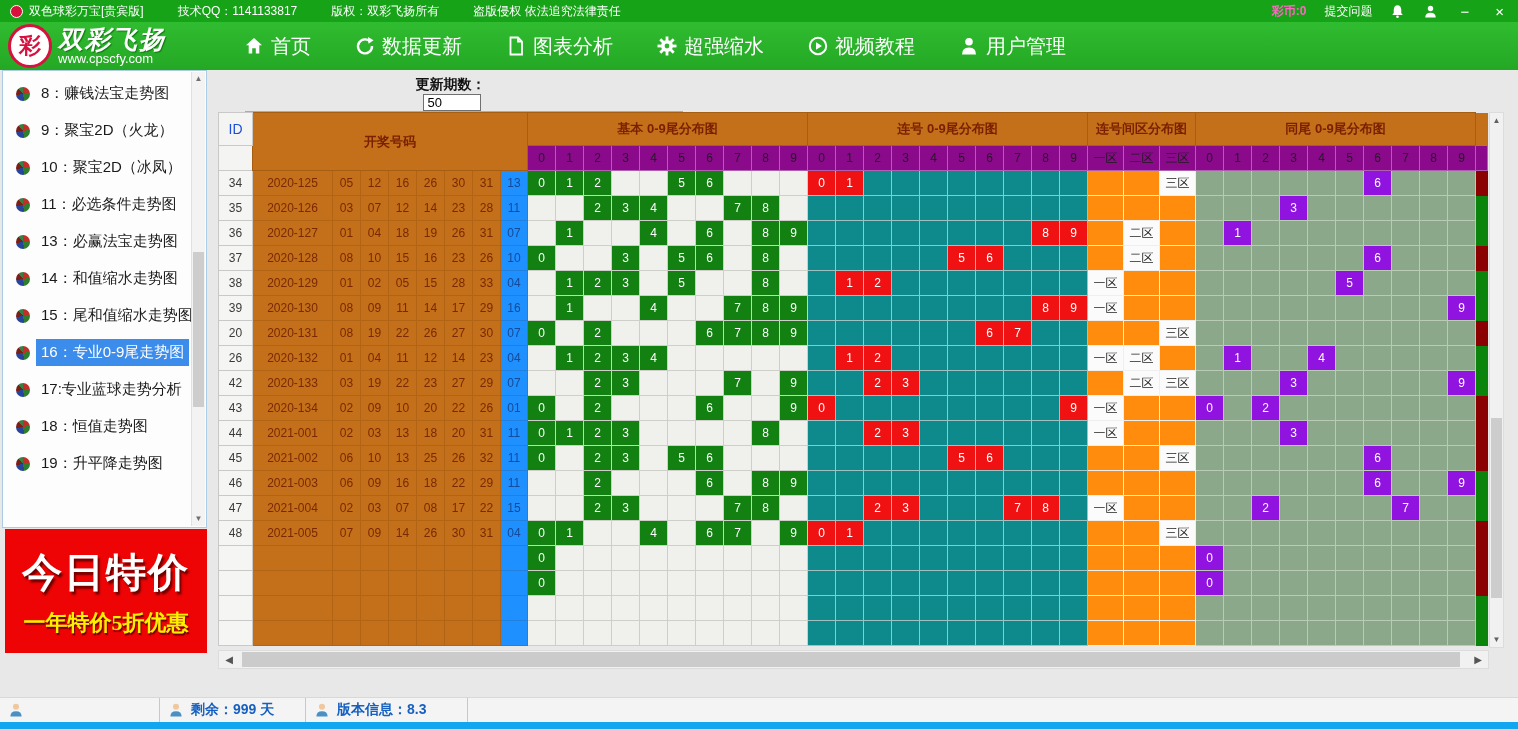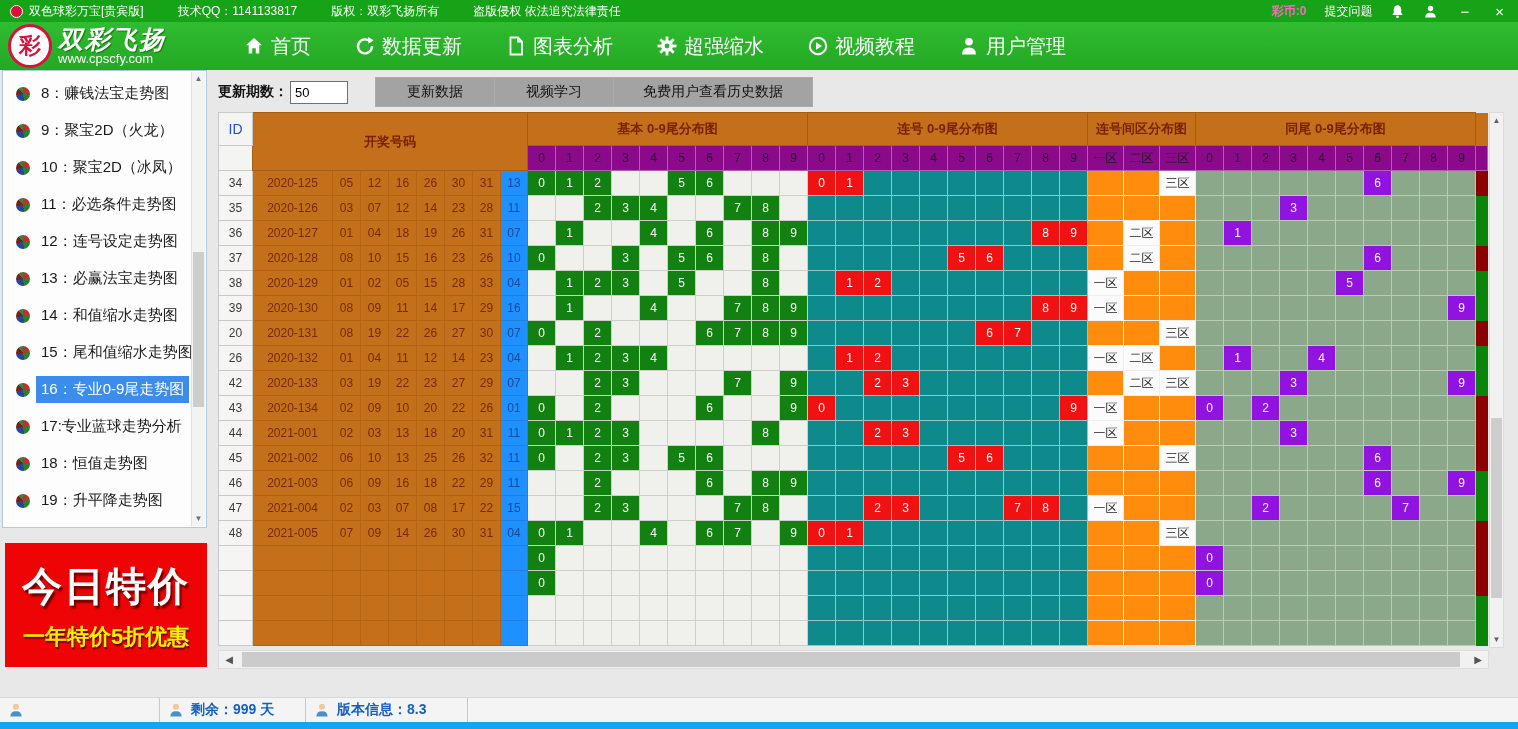--- a/index.html
+++ b/index.html
@@ -40,28 +40,28 @@
     background:conic-gradient(#C03028 0 22%,#2E7E2E 22% 47%,#28459B 47% 72%,#7A1F14 72% 88%,#3A7E46 88%);}
   .side-item .lbl{padding:4px 5px;}
   .side-item.selected .lbl{background:var(--c-selected_blue);color:#fff;}
   .side-scroll{position:absolute;right:1px;top:1px;bottom:1px;width:14px;background:#F3F3F3;border-left:1px solid #E0E0E0;}
   .side-scroll .arr{position:absolute;left:0;width:100%;height:14px;color:#6F6F6F;font-size:8px;text-align:center;line-height:14px;cursor:pointer;}
   .side-scroll .arr.up{top:0;}
   .side-scroll .arr.dn{bottom:0;}
   .side-scroll .thumb{position:absolute;left:1px;width:11px;top:180px;height:155px;background:#CDCDCD;cursor:pointer;}
 
   
-  .promo{position:absolute;left:5px;top:543px;width:202px;height:124px;background:var(--c-promo_red);
-    display:flex;flex-direction:column;align-items:center;justify-content:center;gap:8px;cursor:pointer;}
+  .promo{position:absolute;left:5px;top:529px;width:202px;height:124px;background:var(--c-promo_red);
+    display:flex;flex-direction:column;align-items:center;justify-content:center;gap:8px;cursor:pointer;font-family:Liberation Serif, serif;}
   .promo .p1{color:#fff;font-size:40px;font-weight:bold;letter-spacing:2px;text-shadow:2px 3px 2px rgba(90,0,0,.85);}
   .promo .p2{color:#fff;font-size:18.5px;font-weight:bold;text-shadow:1px 2px 1px rgba(90,0,0,.85);}
   .promo .p3{color:#FFF000;font-size:22px;font-weight:bold;text-shadow:1px 2px 1px rgba(90,0,0,.85);}
 
   
-  .toolbar{position:absolute;left:218px;top:76px;height:32px;display:flex;align-items:center;}
+  .toolbar{position:absolute;left:218px;top:76px;height:32px;display:flex;align-items:center;flex-direction:column;}
   .period-label{font-size:14px;color:#111;font-weight:bold;}
   .period-input{width:58px;height:23px;border:1px solid #707070;background:#fff;font-size:13px;padding:0 4px;margin-left:2px;}
   .btn-row{display:flex;margin-left:28px;}
   .tb-btn{height:30px;display:flex;align-items:center;justify-content:center;background:#a3a3a3;
     border:1px solid #ABABAB;font-size:14px;color:#111;cursor:pointer;margin-left:-1px;}
   .tb-btn.w1{width:120px;} .tb-btn.w2{width:120px;} .tb-btn.w3{width:200px;}
 
   
   .grid-wrap{position:absolute;left:218px;top:112px;}
   table.grid{border-collapse:collapse;table-layout:fixed;}
@@ -224,24 +224,20 @@
           <span class="pie"></span>
           <span class="lbl">9：聚宝2D（火龙）</span>
         </div>
         <div class="side-item">
           <span class="pie"></span>
           <span class="lbl">10：聚宝2D（冰凤）</span>
         </div>
         <div class="side-item">
           <span class="pie"></span>
           <span class="lbl">11：必选条件走势图</span>
-        </div>
-        <div class="side-item">
-          <span class="pie"></span>
-          <span class="lbl">12：连号设定走势图</span>
         </div>
         <div class="side-item">
           <span class="pie"></span>
           <span class="lbl">13：必赢法宝走势图</span>
         </div>
         <div class="side-item">
           <span class="pie"></span>
           <span class="lbl">14：和值缩水走势图</span>
         </div>
         <div class="side-item">

